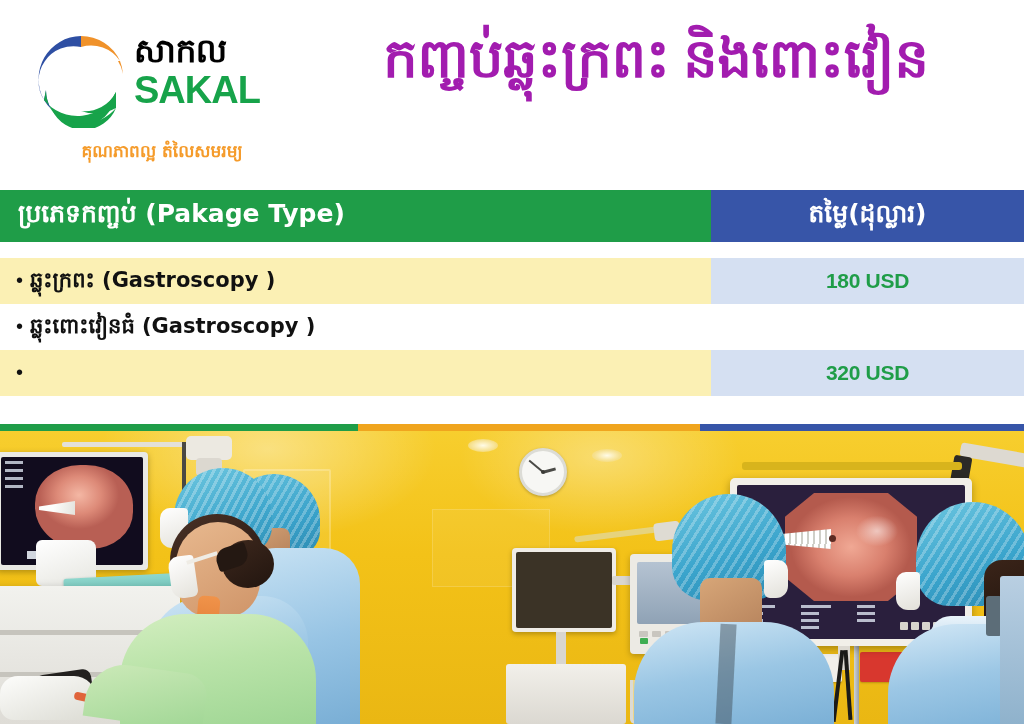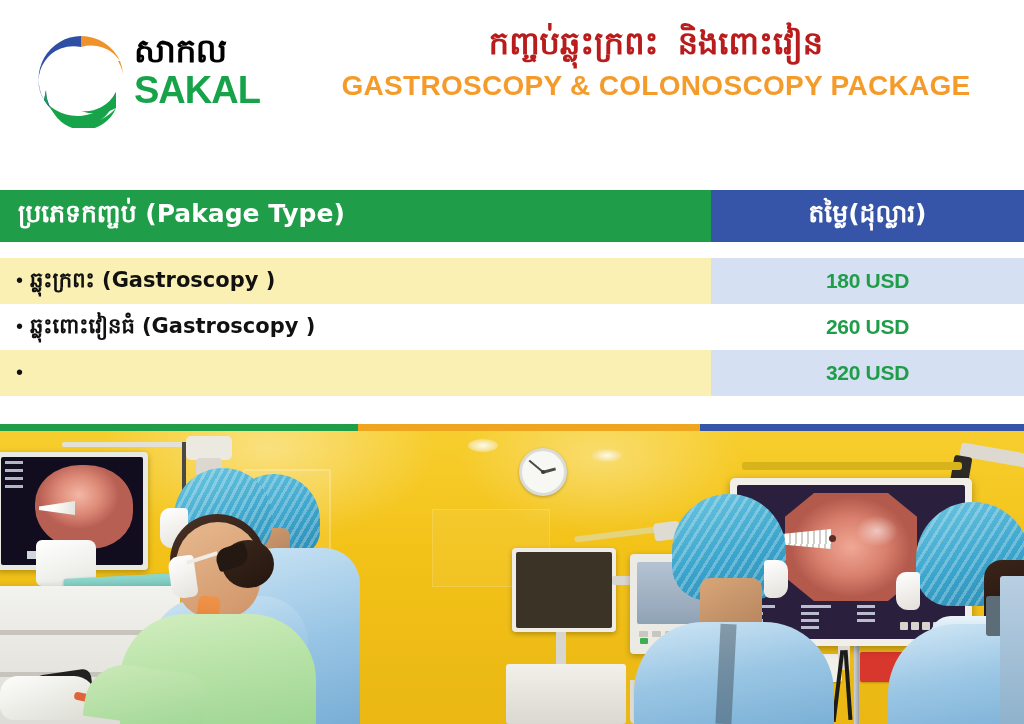--- a/index.html
+++ b/index.html
@@ -59,23 +59,23 @@
     white-space: nowrap;
   }
 
   
   .title-block {
     position: absolute; left: 300px; top: 26px;
     width: 712px; height: 140px;
     text-align: center;
   }
   .title-khmer {
-    font-family: Liberation Mono, monospace;
-    font-size: 32px; font-weight: bold;
-    color: #b91c1c;
+    font-family: Liberation Serif, serif;
+    font-size: 54px; font-weight: bold;
+    color: #a21caf;
     line-height: 1.25;
     letter-spacing: 0px;
     white-space: nowrap;
   }
   .title-english {
     margin-top: 4px;
     font-family: "Liberation Sans", sans-serif;
     font-size: 28px; font-weight: bold;
     color: #f59b2a;
     letter-spacing: 0.3px;
@@ -734,25 +734,25 @@
 
           <path d="M14 60 A35 35 0 0 0 84 62 A43 43 0 0 1 12 70 Z" fill="#17a34a"></path>
           <path d="M84 62 A35 35 0 0 1 49 81 A43 43 0 0 0 84 78 Z" fill="#17a34a"></path>
           <path d="M20 80 A43 43 0 0 0 84 78 A35 35 0 0 1 20 80 Z" fill="#17a34a"></path>
         </svg>
       </div>
       <div class="logo-wordmarks">
         <div class="khmer-brand">សាកល</div>
         <div class="latin-brand">SAKAL</div>
       </div>
+      <div class="tagline">គុណភាពល្អ តំលៃសមរម្យ</div>
     </div>
 
     <div class="title-block">
       <div class="title-khmer">កញ្ចប់ឆ្លុះក្រពះ និងពោះវៀន</div>
-      <div class="title-english">GASTROSCOPY &amp; COLONOSCOPY PACKAGE</div>
     </div>
 
   </div>
 
   <div class="table-wrap">
 
     <div class="thead">
       <div class="th-type">
         <span class="th-text">ប្រភេទកញ្ចប់ (Pakage Type)</span>
       </div>
@@ -770,23 +770,20 @@
       </div>
       <div class="td-price">
         <span class="price-text">180 USD</span>
       </div>
     </div>
 
     <div class="trow plain">
       <div class="td-type">
         <span class="bullet">•</span>
         <span class="row-label">ឆ្លុះពោះវៀនធំ (Gastroscopy )</span>
-      </div>
-      <div class="td-price">
-        <span class="price-text">260 USD</span>
       </div>
     </div>
 
     <div class="trow alt">
       <div class="td-type">
         <span class="bullet">•</span>
       </div>
       <div class="td-price">
         <span class="price-text">320 USD</span>
       </div>

